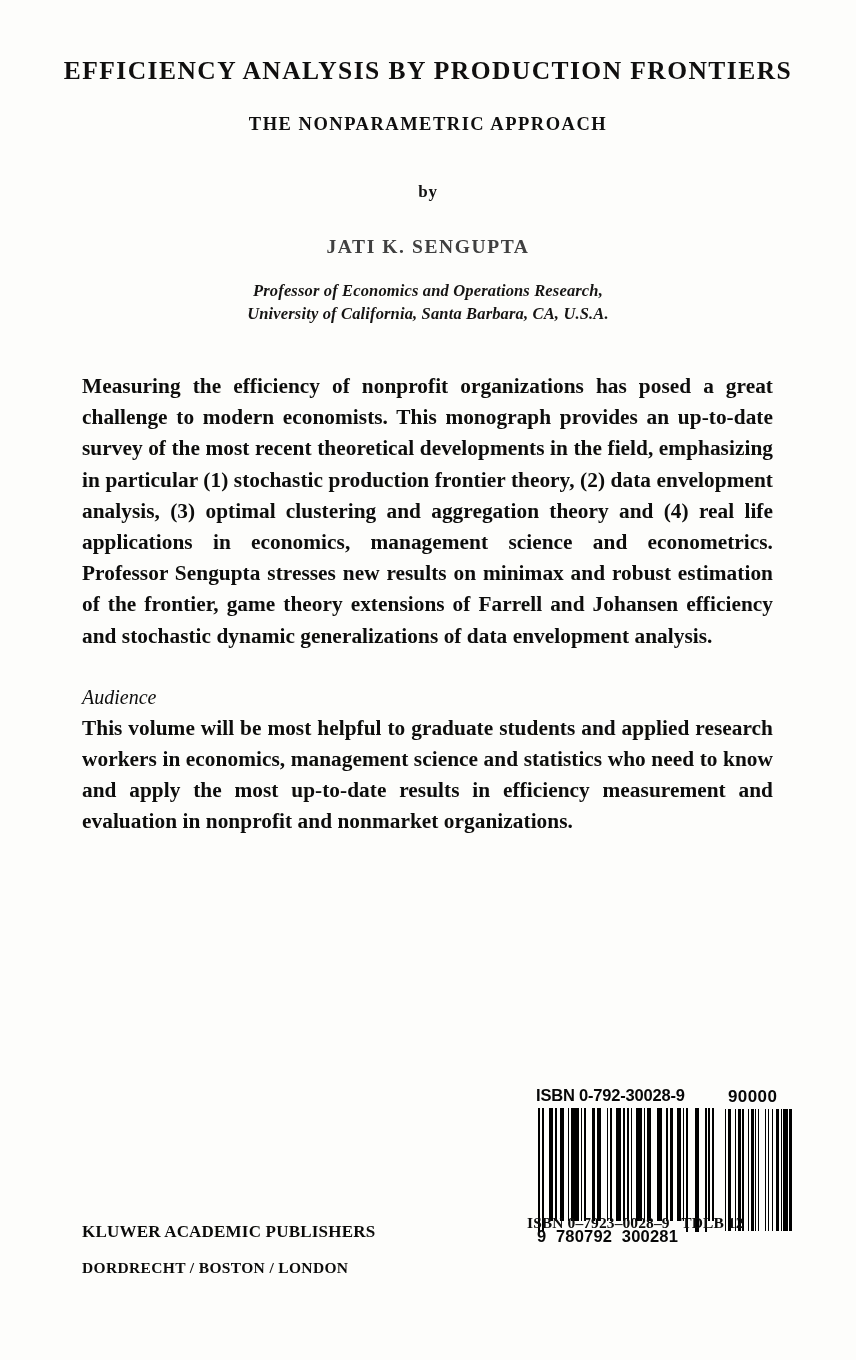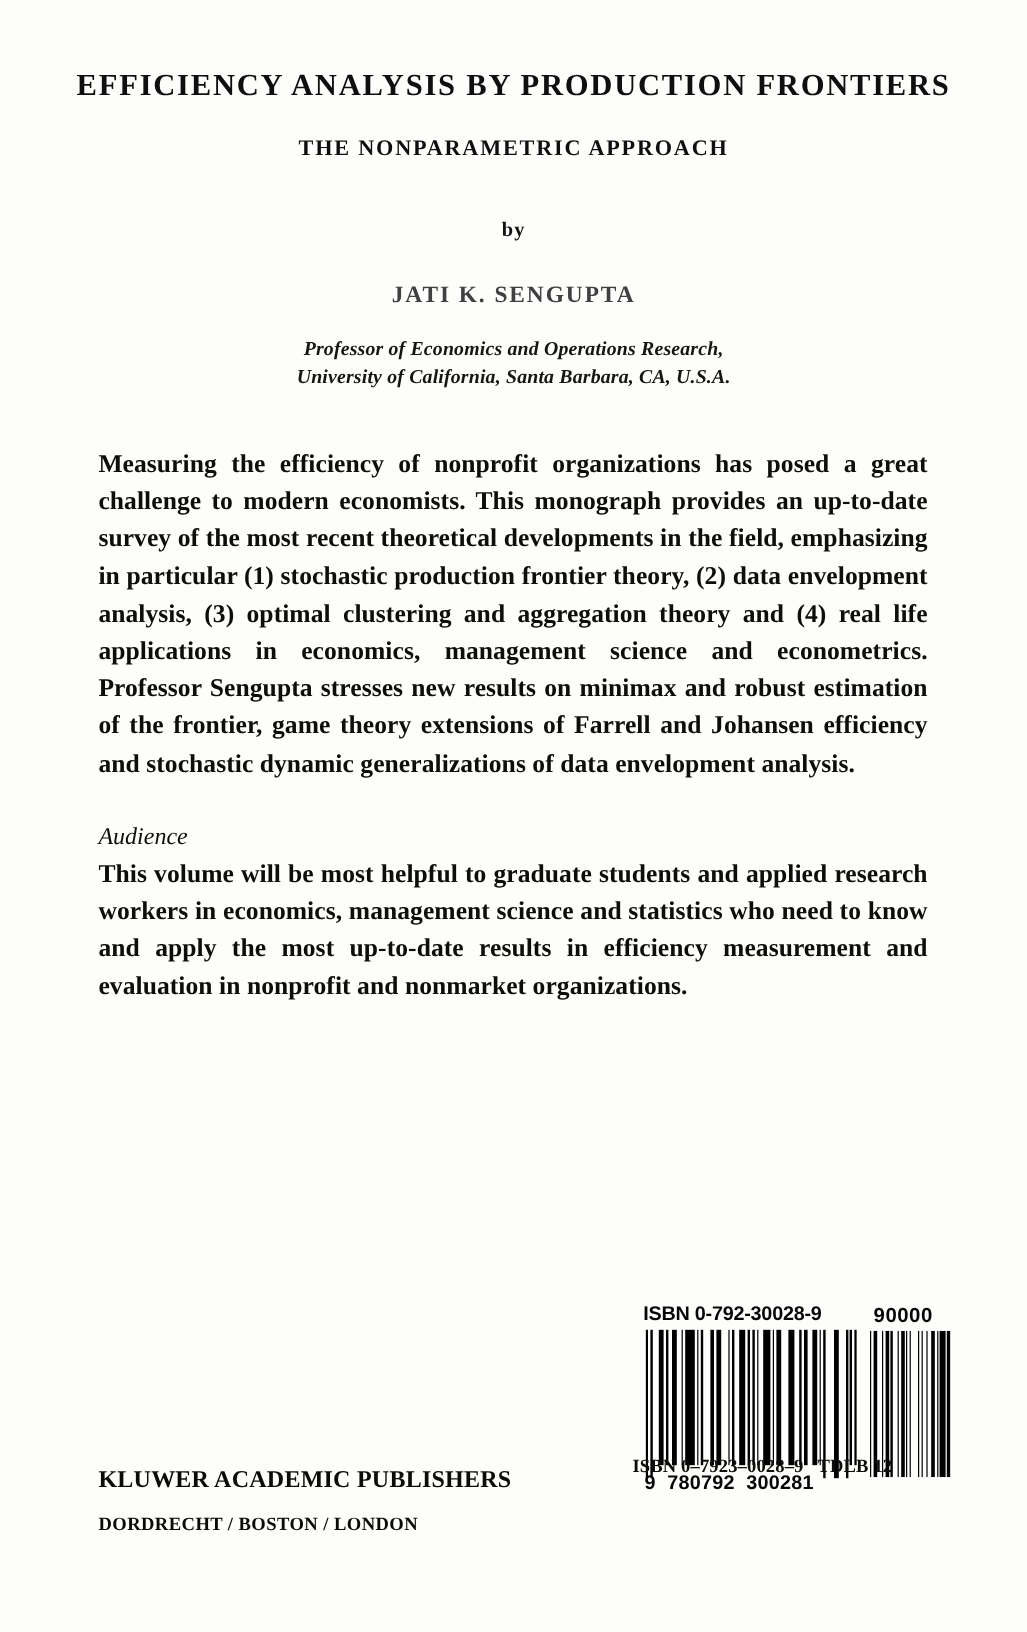--- a/index.html
+++ b/index.html
@@ -196,21 +196,21 @@
   
   .publisher-block {
     position: absolute;
     left: 82px;
     top: 1222px;
     width: 420px;
   }
   .publisher-name {
     font-family: "Liberation Serif", "DejaVu Serif", serif;
     font-weight: bold;
-    font-size: 20px;
+    font-size: 17px;
     letter-spacing: 0.2px;
     color: #0b0b0a;
     white-space: nowrap;
   }
   .publisher-cities {
     margin-top: 17px;
     font-family: "Liberation Serif", "DejaVu Serif", serif;
     font-weight: bold;
     font-size: 15.5px;
     letter-spacing: 0.35px;

